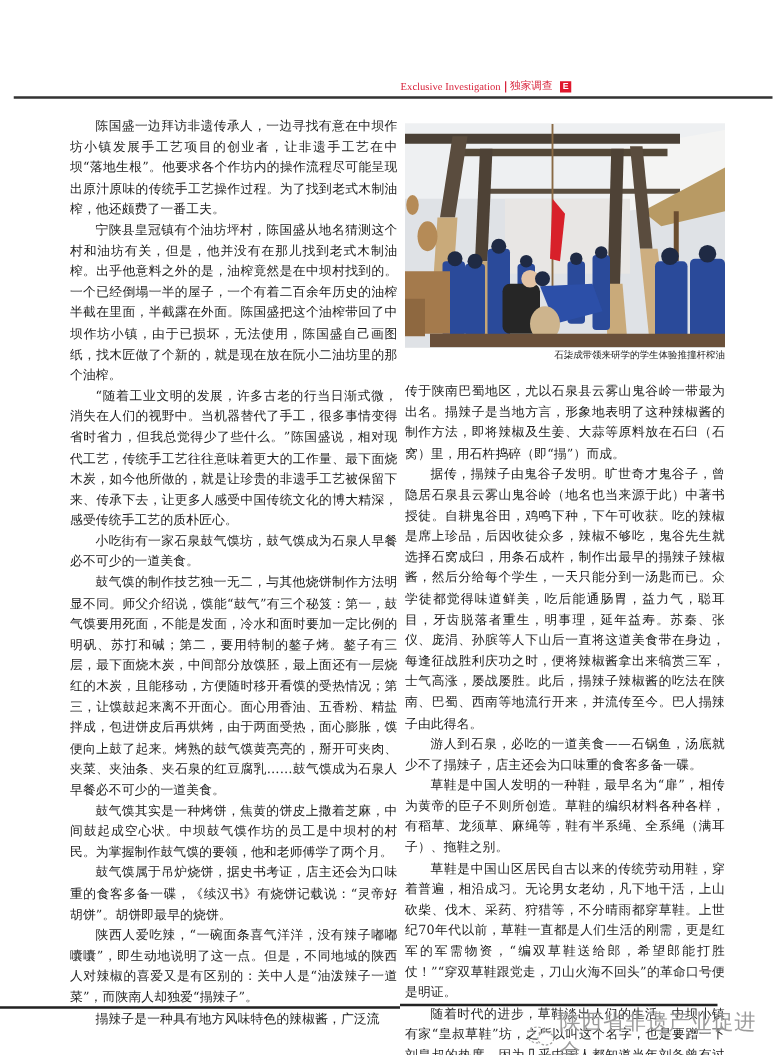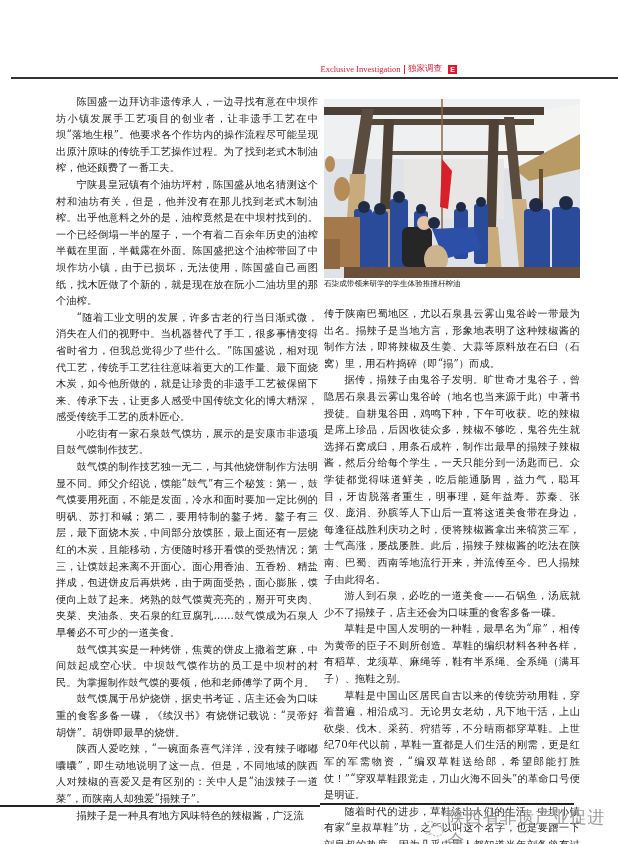--- a/index.html
+++ b/index.html
@@ -12,21 +12,21 @@
   .header-label .e-badge { display: inline-block; width: 9px; height: 9px; background: #e0182d; color: #fff; font-family: "Liberation Sans", sans-serif; font-weight: bold; font-size: 7px; line-height: 9px; text-align: center; margin-left: 6px; }
   .header-rule { position: absolute; left: 0; top: 77px; width: 618px; height: 2px; background: #333; }
 
   .col { position: absolute; top: 94px; font-size: 10.2px; line-height: 16.6px; letter-spacing: 0.15px; text-align: justify; color: #1d1d1d; }
   .col-left { left: 56px; width: 262px; }
   .col-right { left: 324px; width: 256px; top: 306px; }
   .col p { text-indent: 2em; text-align: justify; }
 
   .photo { position: absolute; left: 324px; top: 99px; width: 256px; height: 179px; overflow: hidden; background: #cfd3d8; }
   .photo svg { display: block; }
-  .caption { position: absolute; left: 324px; top: 279px; width: 256px; font-family: Liberation Sans, sans-serif; font-size: 7.6px; color: #222; }
+  .caption { position: absolute; left: 324px; top: 279px; width: 256px; font-family: Liberation Sans, sans-serif; font-size: 7.6px; text-align: right; color: #222; }
 
   .footer-rule-left { position: absolute; left: 0; top: 805px; width: 320px; height: 1.5px; background: #222; }
   .footer-rule-right { position: absolute; left: 320px; top: 803px; width: 254px; height: 1.5px; background: #222; }
 
   .watermark { position: absolute; left: 420px; top: 806px; display: flex; align-items: center; font-family: "DejaVu Sans", sans-serif; font-size: 17px; color: #9a9a9a; letter-spacing: 0.5px; }
   .watermark .wechat { width: 26px; height: 20px; margin-right: 2px; }
 </style>
 </head>
 <body>
 
@@ -37,21 +37,21 @@
     <span>独家调查</span>
     <span class="e-badge">E</span>
   </div>
   <div class="header-rule"></div>
 </div>
 
 <div class="col col-left">
   <p>陈国盛一边拜访非遗传承人，一边寻找有意在中坝作坊小镇发展手工艺项目的创业者，让非遗手工艺在中坝“落地生根”。他要求各个作坊内的操作流程尽可能呈现出原汁原味的传统手工艺操作过程。为了找到老式木制油榨，他还颇费了一番工夫。</p>
   <p>宁陕县皇冠镇有个油坊坪村，陈国盛从地名猜测这个村和油坊有关，但是，他并没有在那儿找到老式木制油榨。出乎他意料之外的是，油榨竟然是在中坝村找到的。一个已经倒塌一半的屋子，一个有着二百余年历史的油榨半截在里面，半截露在外面。陈国盛把这个油榨带回了中坝作坊小镇，由于已损坏，无法使用，陈国盛自己画图纸，找木匠做了个新的，就是现在放在阮小二油坊里的那个油榨。</p>
   <p>“随着工业文明的发展，许多古老的行当日渐式微，消失在人们的视野中。当机器替代了手工，很多事情变得省时省力，但我总觉得少了些什么。”陈国盛说，相对现代工艺，传统手工艺往往意味着更大的工作量、最下面烧木炭，如今他所做的，就是让珍贵的非遗手工艺被保留下来、传承下去，让更多人感受中国传统文化的博大精深，感受传统手工艺的质朴匠心。</p>
-  <p>小吃街有一家石泉鼓气馍坊，展示的是安康市非遗项目鼓气馍制作技艺。</p>
+  <p>小吃街有一家石泉鼓气馍坊，鼓气馍成为石泉人早餐必不可少的一道美食。</p>
   <p>鼓气馍的制作技艺独一无二，与其他烧饼制作方法明显不同。师父介绍说，馍能“鼓气”有三个秘笈：第一，鼓气馍要用死面，不能是发面，冷水和面时要加一定比例的明矾、苏打和碱；第二，要用特制的鏊子烤。鏊子有三层，最下面烧木炭，中间部分放馍胚，最上面还有一层烧红的木炭，且能移动，方便随时移开看馍的受热情况；第三，让馍鼓起来离不开面心。面心用香油、五香粉、精盐拌成，包进饼皮后再烘烤，由于两面受热，面心膨胀，馍便向上鼓了起来。烤熟的鼓气馍黄亮亮的，掰开可夹肉、夹菜、夹油条、夹石泉的红豆腐乳……鼓气馍成为石泉人早餐必不可少的一道美食。</p>
   <p>鼓气馍其实是一种烤饼，焦黄的饼皮上撒着芝麻，中间鼓起成空心状。中坝鼓气馍作坊的员工是中坝村的村民。为掌握制作鼓气馍的要领，他和老师傅学了两个月。</p>
   <p>鼓气馍属于吊炉烧饼，据史书考证，店主还会为口味重的食客多备一碟，《续汉书》有烧饼记载说：“灵帝好胡饼”。胡饼即最早的烧饼。</p>
   <p>陕西人爱吃辣，“一碗面条喜气洋洋，没有辣子嘟嘟囔囔”，即生动地说明了这一点。但是，不同地域的陕西人对辣椒的喜爱又是有区别的：关中人是“油泼辣子一道菜”，而陕南人却独爱“搨辣子”。</p>
   <p>搨辣子是一种具有地方风味特色的辣椒酱，广泛流</p>
 </div>
 
 <div class="photo">
   <svg width="256" height="179" viewBox="0 0 256 179">
 

